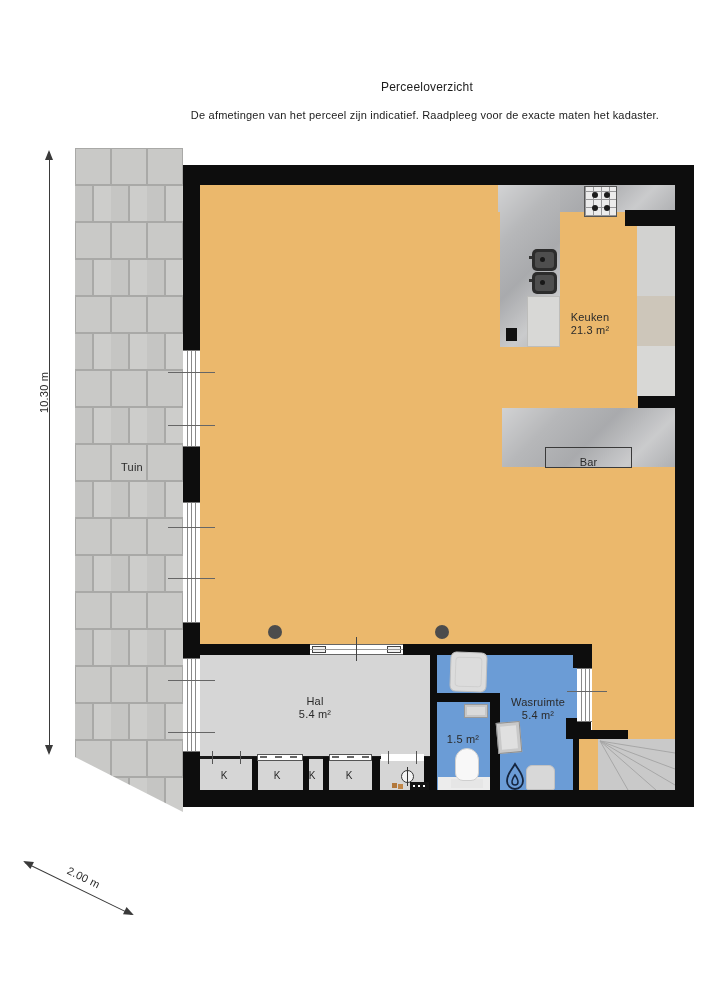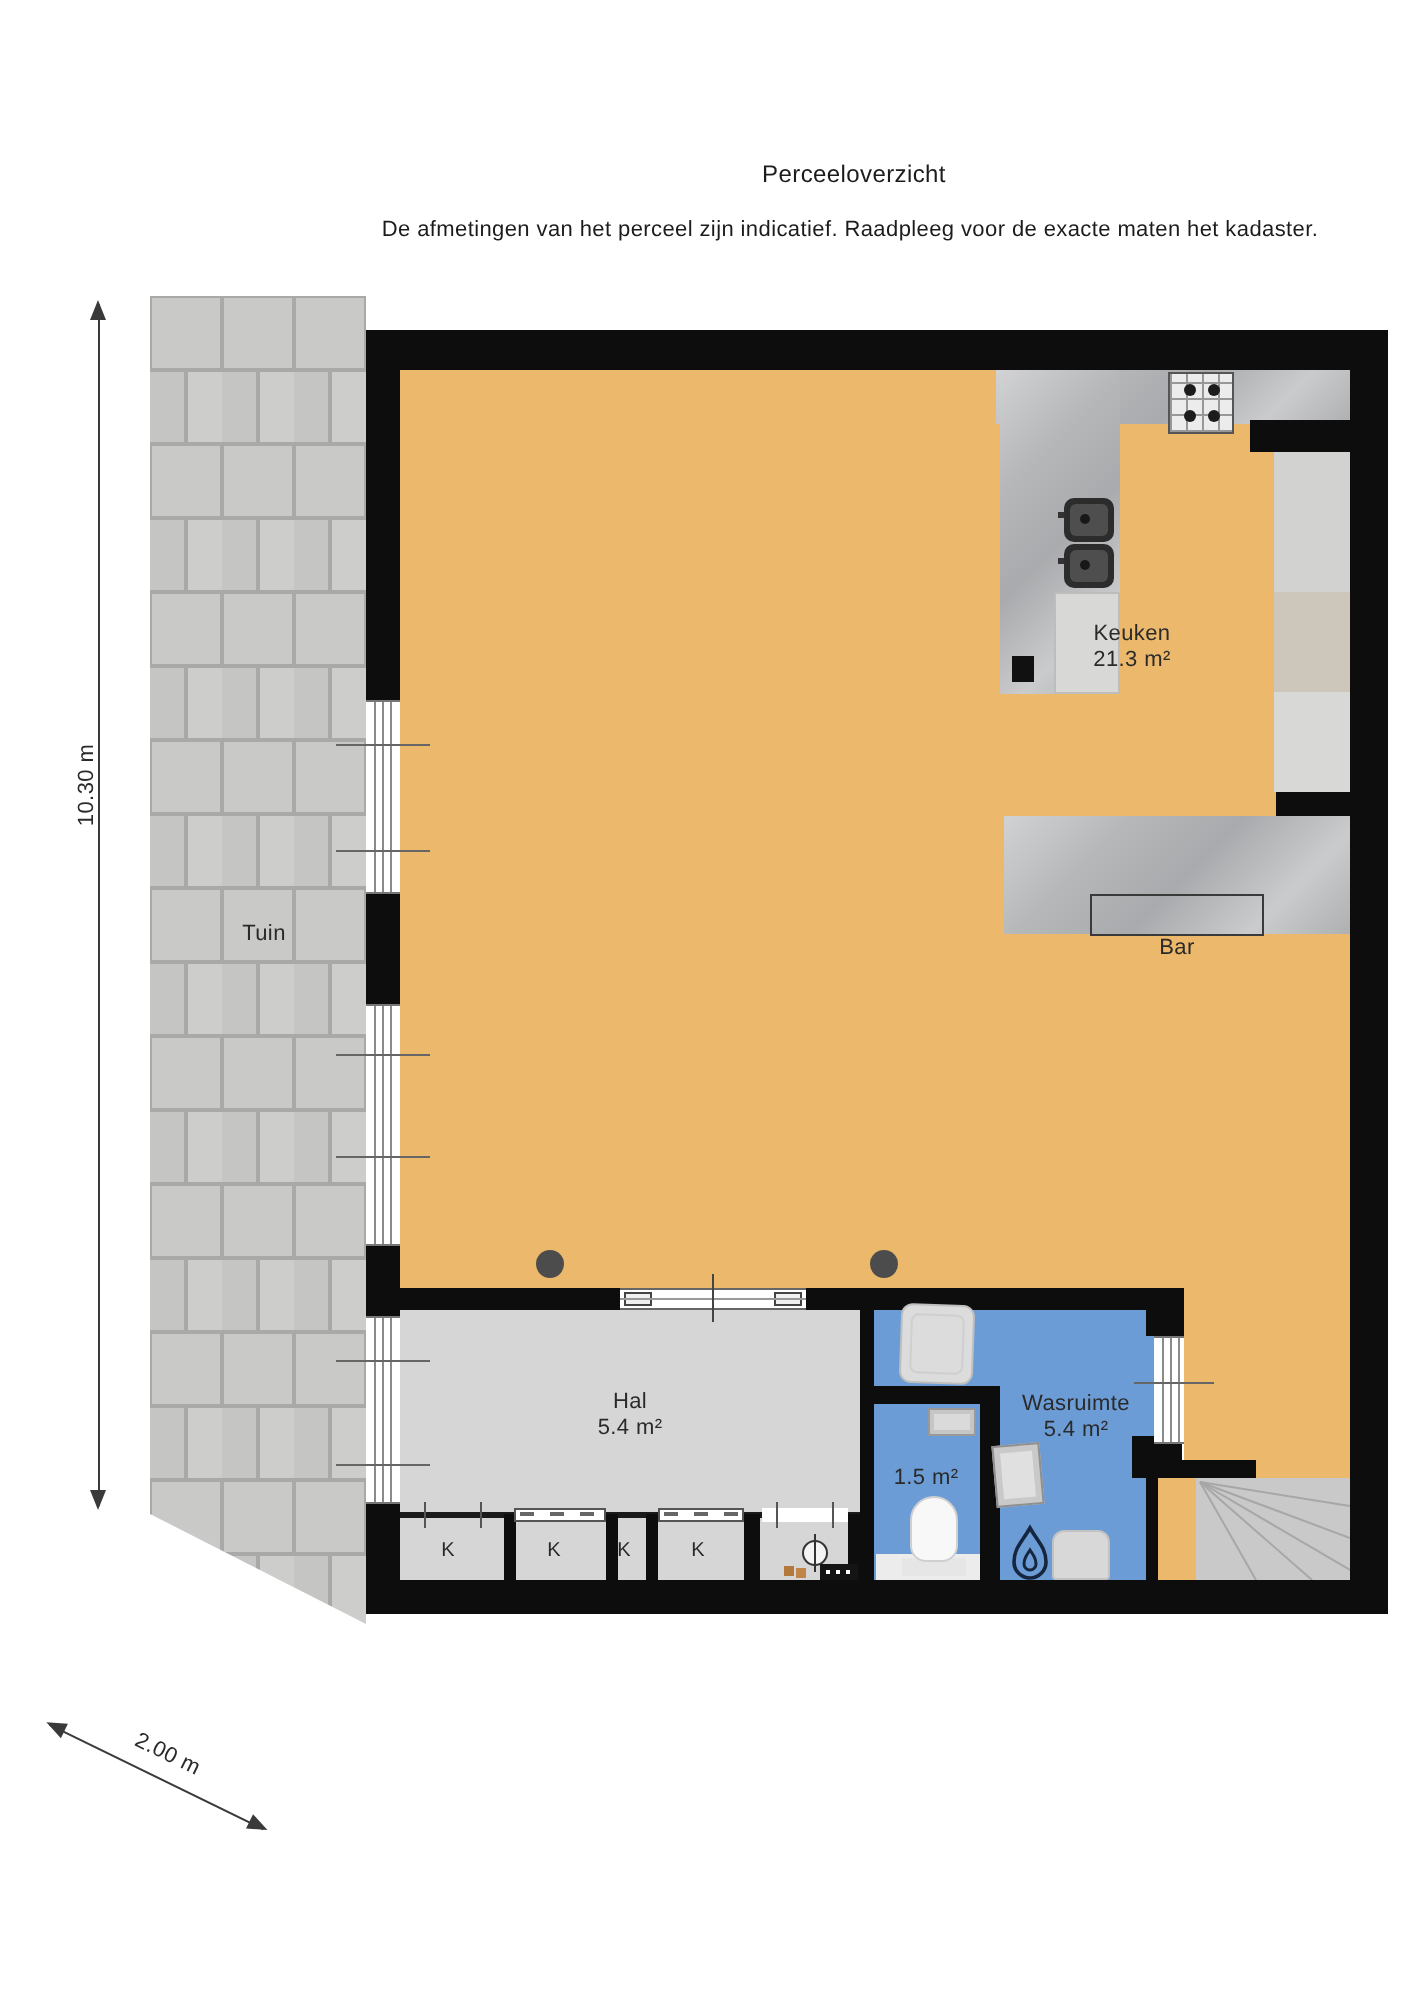--- a/index.html
+++ b/index.html
@@ -105,21 +105,21 @@
       <span class="kn"></span>
     </div>
 
   <div class="abs" style="left:637px;top:226px;width:38px;height:170px;background:#d2d2d0;">
     <div class="abs" style="left:0;top:70px;width:38px;height:50px;background:#cdc6ba;"></div>
     <div class="abs" style="left:0;top:120px;width:38px;height:50px;background:#d8d8d6;"></div>
   </div>
 
   <div class="abs marble" style="left:502px;top:408px;width:173px;height:59px;"></div>
   <div class="abs" style="left:545px;top:447px;width:87px;height:21px;border:1px solid #3a3a3a;">
-    <div class="lbl" style="margin-top:20px;">Bar</div>
+    <div class="lbl" style="margin-top:8px;">Bar</div>
   </div>
 
   <div class="abs gray" style="left:200px;top:655px;width:230px;height:135px;"></div>
 
   <div class="abs blue" style="left:437px;top:655px;width:140px;height:135px;"></div>
   <div class="abs" style="left:438px;top:777px;width:52px;height:13px;background:#ececec;"></div>
 
   <div class="abs wall" style="left:183px;top:165px;width:511px;height:20px;"></div>
   <div class="abs wall" style="left:675px;top:165px;width:19px;height:642px;"></div>
   <div class="abs wall" style="left:183px;top:790px;width:511px;height:17px;"></div>
@@ -199,21 +199,21 @@
   <div class="abs" style="left:401px;top:770px;width:13px;height:13px;border:1px solid #333;border-radius:50%;background:#f4f4f4;"></div>
   <div class="abs vtick" style="left:407px;top:767px;height:19px;background:#333;"></div>
   <div class="abs" style="left:410px;top:782px;width:19px;height:8px;background:#141414;">
     <span style="position:absolute;left:3px;top:3px;width:2px;height:2px;background:#fff;"></span>
     <span style="position:absolute;left:8px;top:3px;width:2px;height:2px;background:#fff;"></span>
     <span style="position:absolute;left:13px;top:3px;width:2px;height:2px;background:#fff;"></span>
   </div>
   <div class="abs" style="left:392px;top:783px;width:5px;height:5px;background:#b2783c;"></div>
   <div class="abs" style="left:398px;top:784px;width:5px;height:5px;background:#c08648;"></div>
 
-  <div class="abs lbl" style="left:516px;top:311px;width:100px;">
+  <div class="abs lbl" style="left:540px;top:311px;width:100px;">
     <div>Keuken</div>
     <div>21.3 m²</div>
   </div>
   <div class="abs lbl" style="left:265px;top:695px;width:100px;">
     <div>Hal</div>
     <div>5.4 m²</div>
   </div>
   <div class="abs lbl" style="left:488px;top:696px;width:100px;">
     <div>Wasruimte</div>
     <div>5.4 m²</div>

